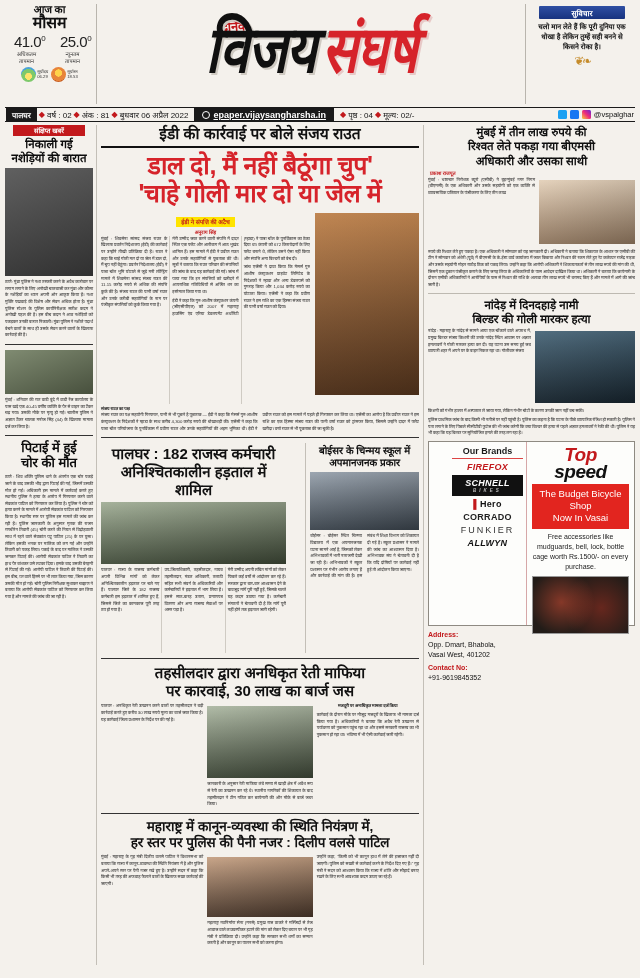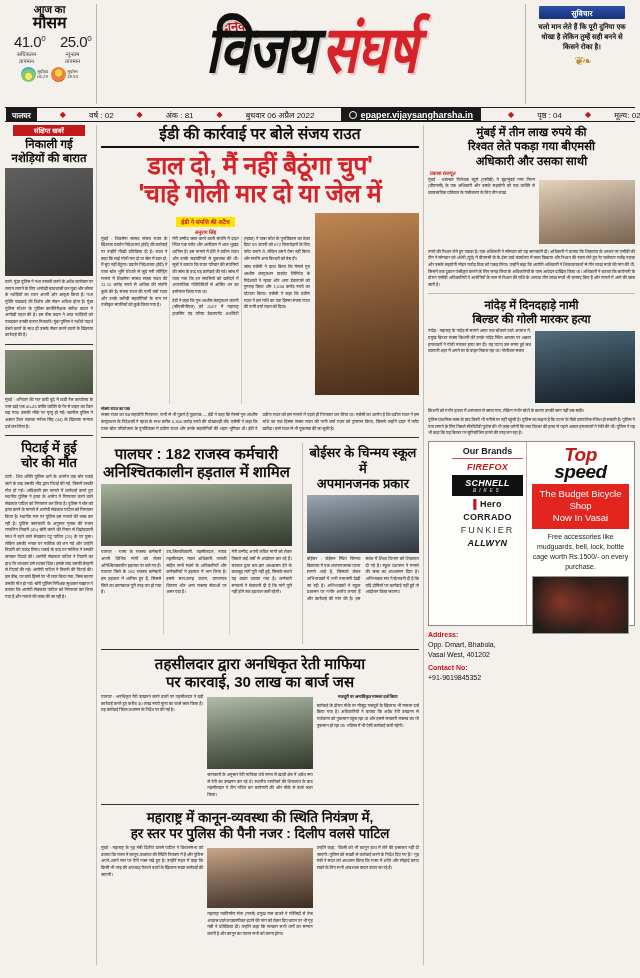--- a/index.html
+++ b/index.html
@@ -57,21 +57,21 @@
   .suvichar { width:110px; flex:0 0 110px; text-align:center; border-left:1px solid #b9b5ad; padding-left:3px;}
   .suvichar-hd {
     background:linear-gradient(#2f4fa3,#17337f); color:#fff; font-size:7.5px; font-weight:bold;
     padding:1.5px 0; margin:2px 10px 3px 10px; border-radius:1px;
   }
   .suvichar-txt { font-size:7px; line-height:1.45; color:#121212; font-weight:bold; padding:0 4px; }
   .suvichar-orn { font-size:12px; margin-top:2px; color:#c58b2a; letter-spacing:-2px;}
 
   
   .infobar {
-    display:flex; align-items:center; gap:23px; height:15px; margin-top:3px;
+    display:flex; align-items:center; gap:2px; height:15px; margin-top:3px;
     border-top:1.5px solid #1a1a1a; border-bottom:1.5px solid #1a1a1a;
     font-size:8px; color:#141414; padding:0 1px;
   }
   .ib-city { background:#1a1a1a; color:#fff; font-weight:bold; font-size:7.5px; padding:1.5px 6px; }
   .ib-item { white-space:nowrap; }
   .ib-sep { color:#c2191c; }
   .ib-url {
     background:#1a1a1a; color:#fff; font-weight:bold; font-size:9px;
     padding:1.5px 8px; margin:0 4px; display:flex; align-items:center; gap:3px;
   }
@@ -115,22 +115,22 @@
   .yellowtag {
     background:#ffe400; color:#c2191c; font-size:6px; font-weight:bold;
     display:inline-block; padding:1px 5px; margin-bottom:2px;
   }
   .byline { font-size:5px; color:#c2191c; font-weight:bold; text-align:center; margin-bottom:1px;}
   .cols3 { column-count:3; column-gap:5px; column-rule:1px solid #cfcbc3; }
   .cols2 { column-count:2; column-gap:5px; }
   .sec-h {
     font-size:15px; font-weight:bold; text-align:center; color:#111; line-height:1.2; margin:2px 0 3px;
   }
-  .sec-h-sm { font-size:13px; }
-  .mid-split { display:flex; gap:10px; }
+  .sec-h-sm { font-size:10px; }
+  .mid-split { display:flex; gap:19px; }
   .mid-a { flex:1 1 62%; }
   .mid-b { flex:1 1 38%; border-left:1px solid #c3bfb7; padding-left:4px; }
 
   
   .rh { font-size:11.5px; font-weight:bold; text-align:center; color:#0f0f0f; line-height:1.24; }
 
   
   .ad { border:1px solid #8e8a82; background:#fdfdfb; display:flex; height:185px; margin-top:4px;padding-left:20px;}
   .ad-left { width:78px; flex:0 0 78px; border-right:1px solid #d6a7a7; padding:4px 3px; text-align:center;}
   .ad-ourbrands { font-size:9px; color:#1a1a1a; font-weight:bold; border-bottom:1px solid #d44; padding-bottom:2px; margin-bottom:3px;}

